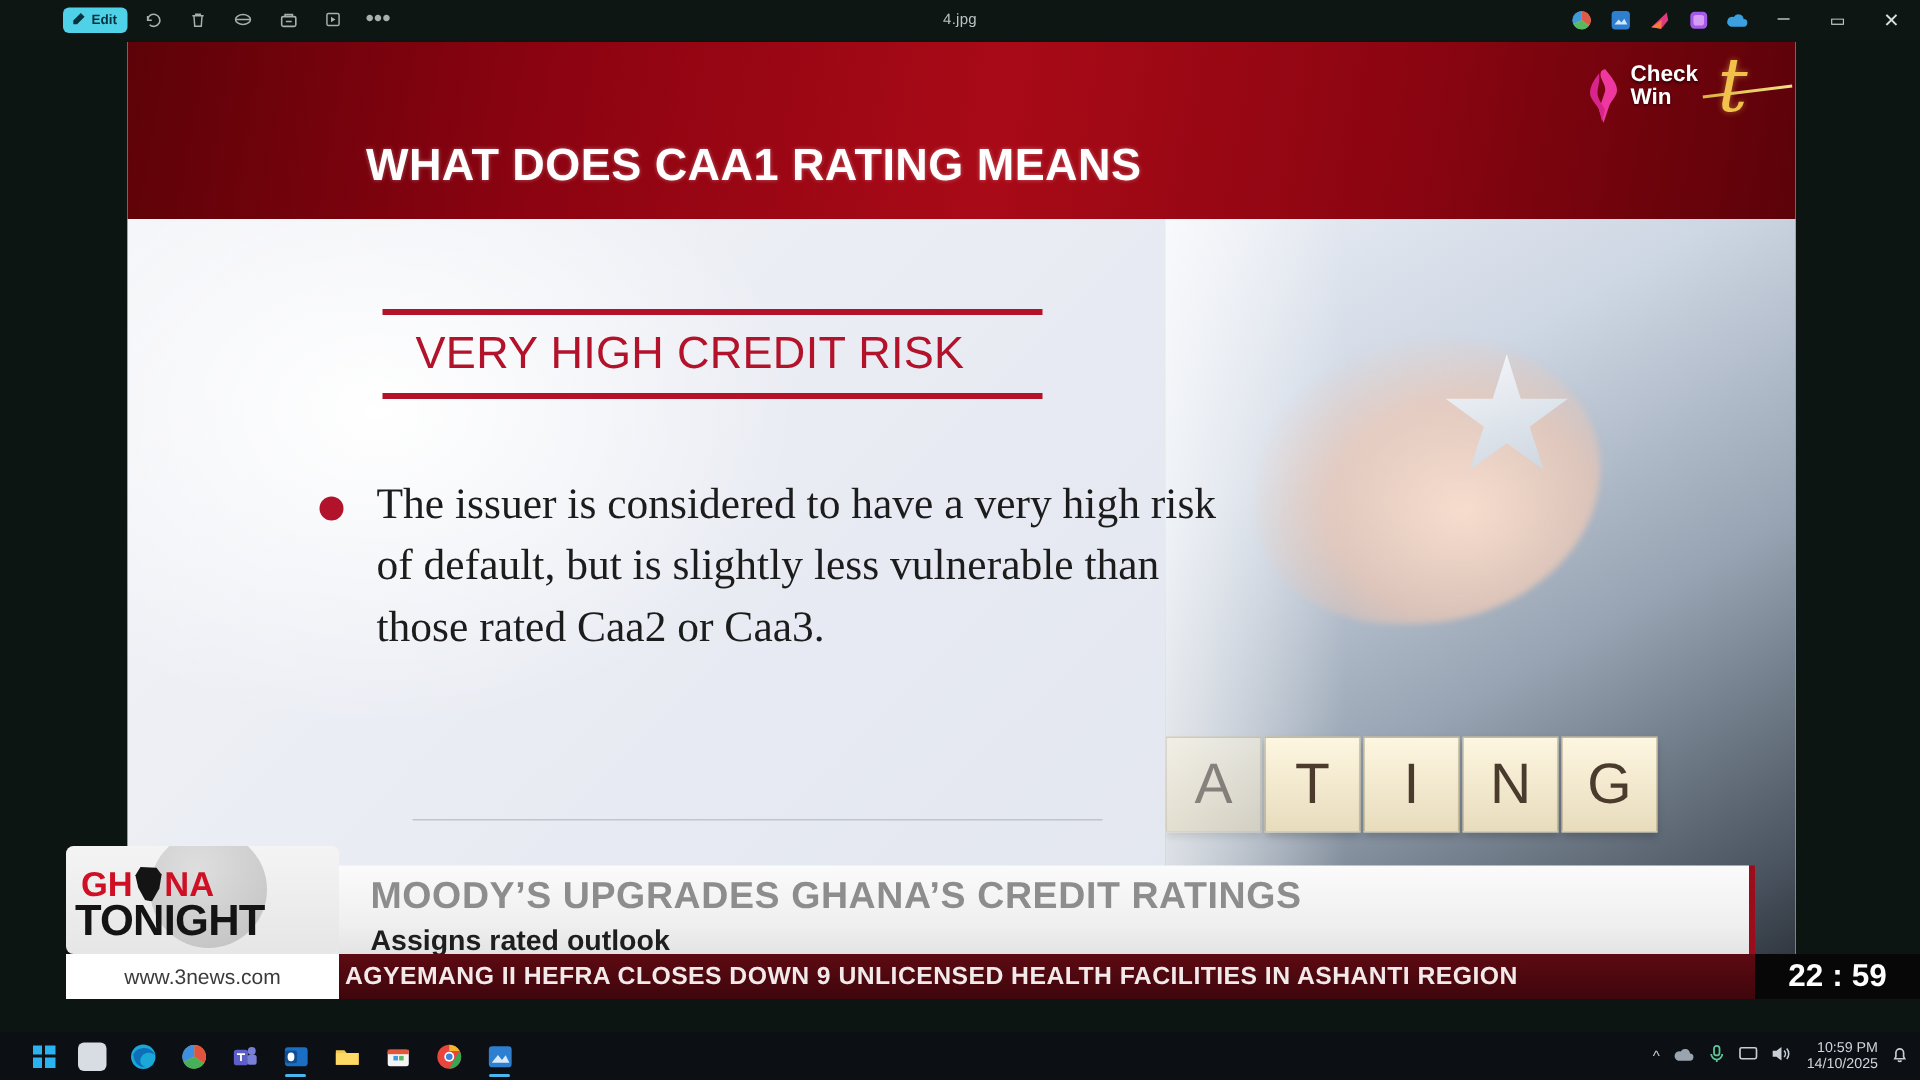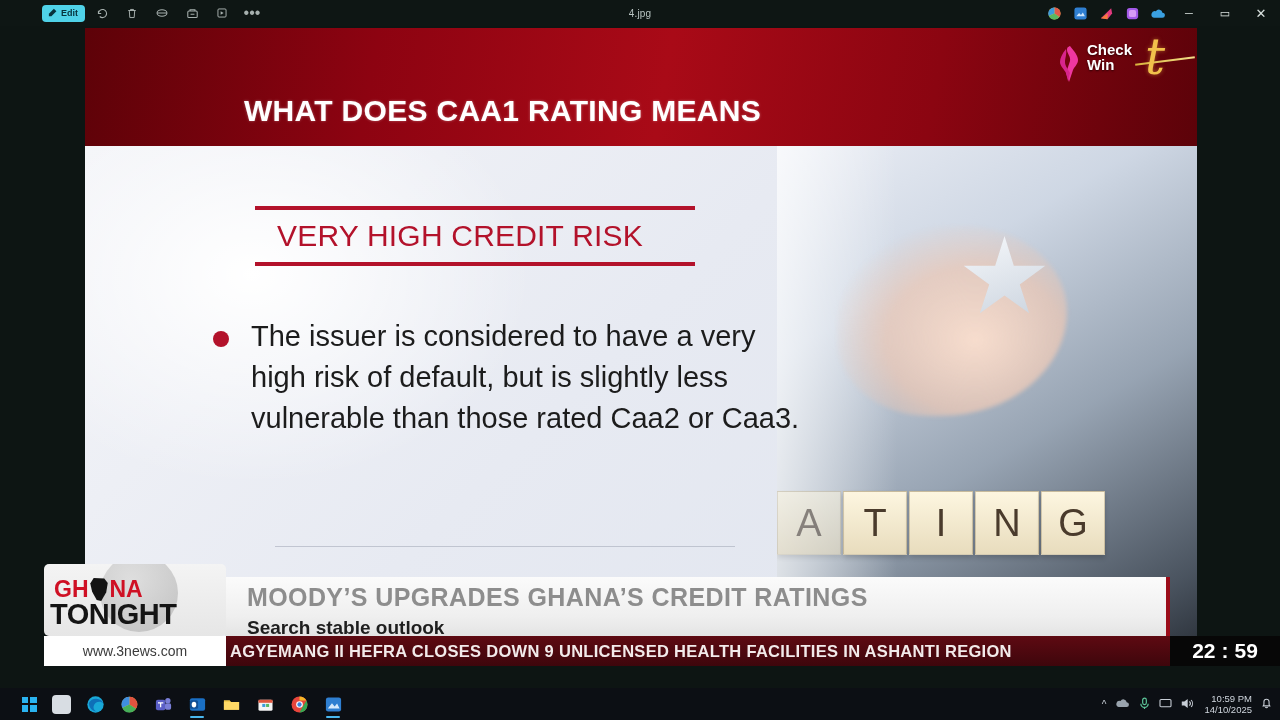--- a/index.html
+++ b/index.html
@@ -81,21 +81,21 @@
 
   .subhead-wrap { position:absolute; left:170px; top:60px; width:440px; }
   .rule { height:4px; background:#b3122b; }
   .subhead { font-size:30px; font-weight:normal; color:#b3122b; letter-spacing:.2px;
      padding:9px 0 9px 22px; white-space:nowrap; }
 
   .bullet-row { position:absolute; left:128px; top:170px; width:600px; display:flex; }
   .dot { width:16px; height:16px; border-radius:50%; background:#b3122b;
      margin-top:15px; flex:0 0 16px; }
   .bullet-text { margin-left:22px; font-size:29px; line-height:41px; color:#1c1c1c;
-     font-family:Liberation Sans, sans-serif; }
+     font-family:Liberation Serif, serif; }
 
   .hairline { position:absolute; left:190px; top:400px; width:460px; height:1px;
      background:rgba(160,165,180,.55); }
 
   
   .lower { position:absolute; left:0; bottom:42px; width:1280px; height:122px; }
 
   .news-card { position:absolute; left:225px; top:21px; width:945px; height:72px;
      background:linear-gradient(180deg,#fbfbfb 0%,#efefef 55%,#dcdcdc 100%);
      border-right:4px solid #9b0d1a; }
@@ -286,21 +286,21 @@
       </div>
 
       <div class="hairline"></div>
     </div>
   </div>
 
   <div class="lower">
 
     <div class="news-card">
       <div class="headline">MOODY’S UPGRADES GHANA’S CREDIT RATINGS</div>
-      <div class="subline">Search stable outlook</div>
+      <div class="subline">Assigns rated outlook</div>
     </div>
 
     <div class="brand">
       <span class="globe"></span>
       <span class="g1">
         <span>GH</span>
         <span class="gmap"></span>
         <span>NA</span>
       </span>
       <span class="g2">TONIGHT</span>

